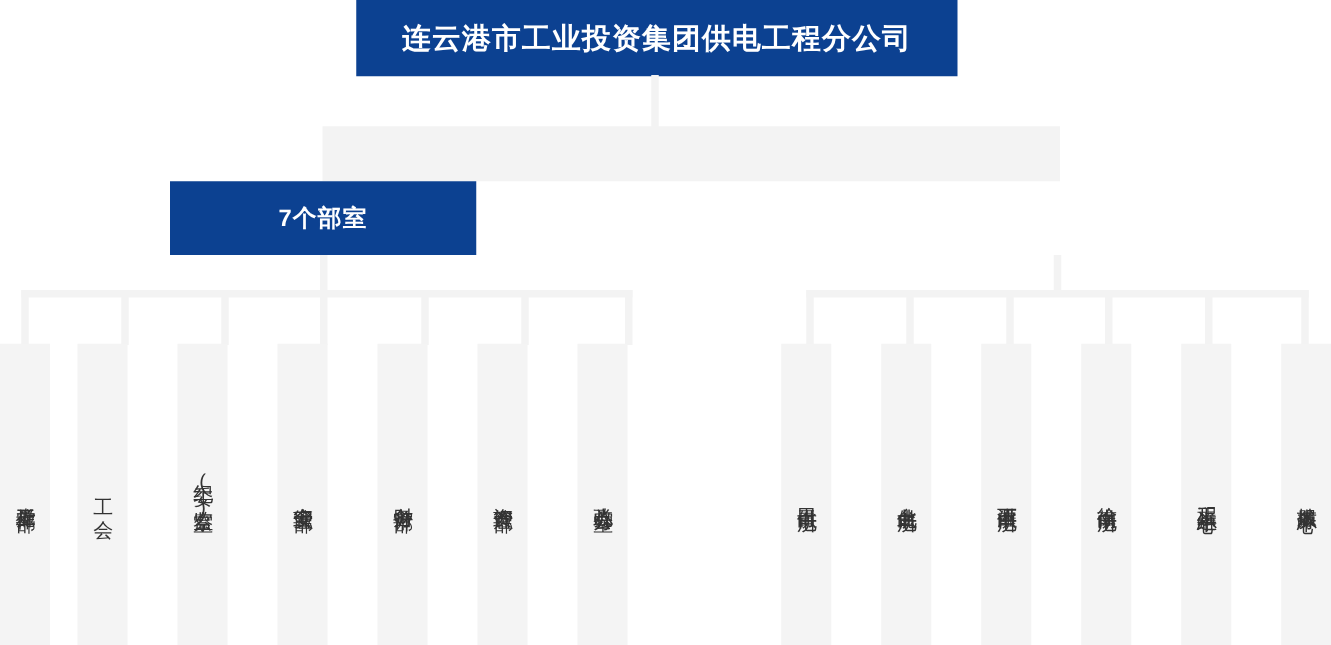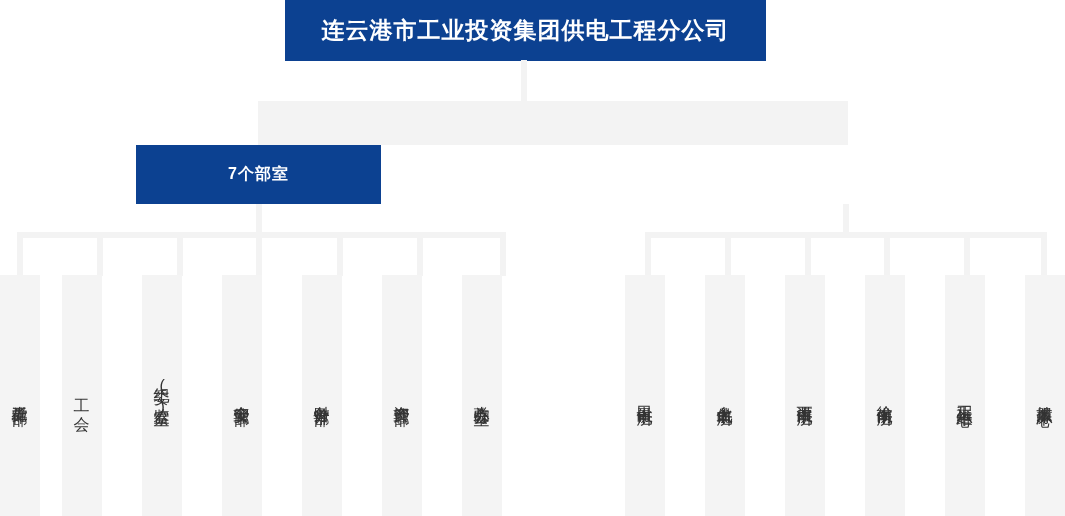--- a/index.html
+++ b/index.html
@@ -70,21 +70,21 @@
     background: #0c4191;
     display: flex;
     align-items: center;
     justify-content: center;
     box-sizing: border-box;
   }
   .group-box.left  { left: 136px; }
   .group-box.right { left: 723px; }
   .group-text {
     color: #ffffff;
-    font-size: 16px;
+    font-size: 19px;
     font-weight: bold;
     letter-spacing: 1px;
     white-space: nowrap;
   }
 
   
   .stem-mid {
     position: absolute;
     top: 204px;
     width: 6px;

